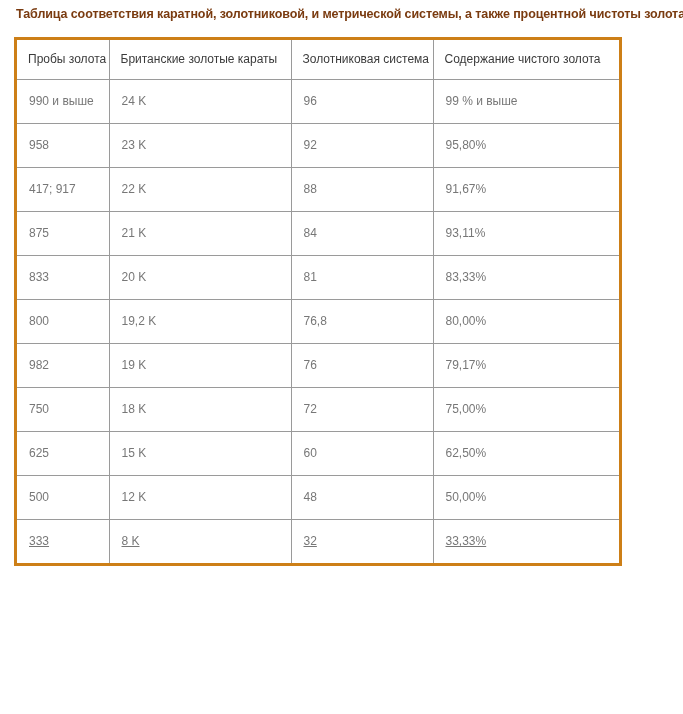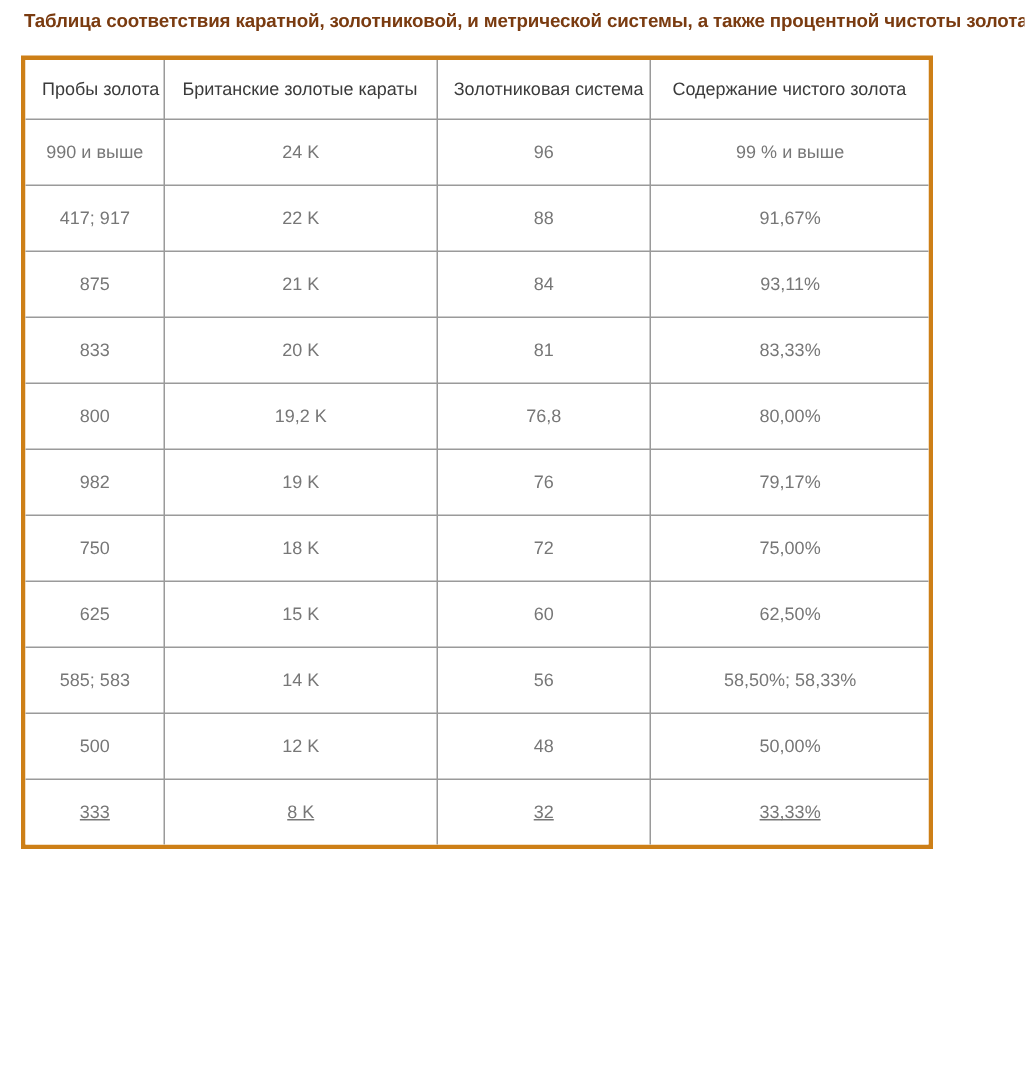--- a/index.html
+++ b/index.html
@@ -48,21 +48,21 @@
   }
   table.gold-table col.c1 { width: 92px; }
   table.gold-table col.c2 { width: 182px; }
   table.gold-table col.c3 { width: 142px; }
   table.gold-table col.c4 { width: 186px; }
 
   table.gold-table th,
   table.gold-table td {
     border: 1px solid #9a9a9a;
     padding: 0 11px;
-    text-align: center;
+    text-align: left;
     vertical-align: middle;
     font-weight: normal;
     font-size: 12px;
     height: 44px;
     box-sizing: border-box;
     overflow: hidden;
     white-space: nowrap;
   }
   table.gold-table thead th {
     color: #3b3b3b;
@@ -114,20 +114,26 @@
         </tr>
       </thead>
       <tbody>
         <tr>
           <td>990 и выше</td>
           <td>24 K</td>
           <td>96</td>
           <td>99 % и выше</td>
         </tr>
         <tr>
+          <td>958</td>
+          <td>23 K</td>
+          <td>92</td>
+          <td>95,80%</td>
+        </tr>
+        <tr>
           <td>417; 917</td>
           <td>22 K</td>
           <td>88</td>
           <td>91,67%</td>
         </tr>
         <tr>
           <td>875</td>
           <td>21 K</td>
           <td>84</td>
           <td>93,11%</td>
@@ -156,26 +162,20 @@
           <td>72</td>
           <td>75,00%</td>
         </tr>
         <tr>
           <td>625</td>
           <td>15 K</td>
           <td>60</td>
           <td>62,50%</td>
         </tr>
         <tr>
-          <td>585; 583</td>
-          <td>14 K</td>
-          <td>56</td>
-          <td>58,50%; 58,33%</td>
-        </tr>
-        <tr>
           <td>500</td>
           <td>12 K</td>
           <td>48</td>
           <td>50,00%</td>
         </tr>
         <tr>
           <td>333</td>
           <td>8 K</td>
           <td>32</td>
           <td>33,33%</td>

